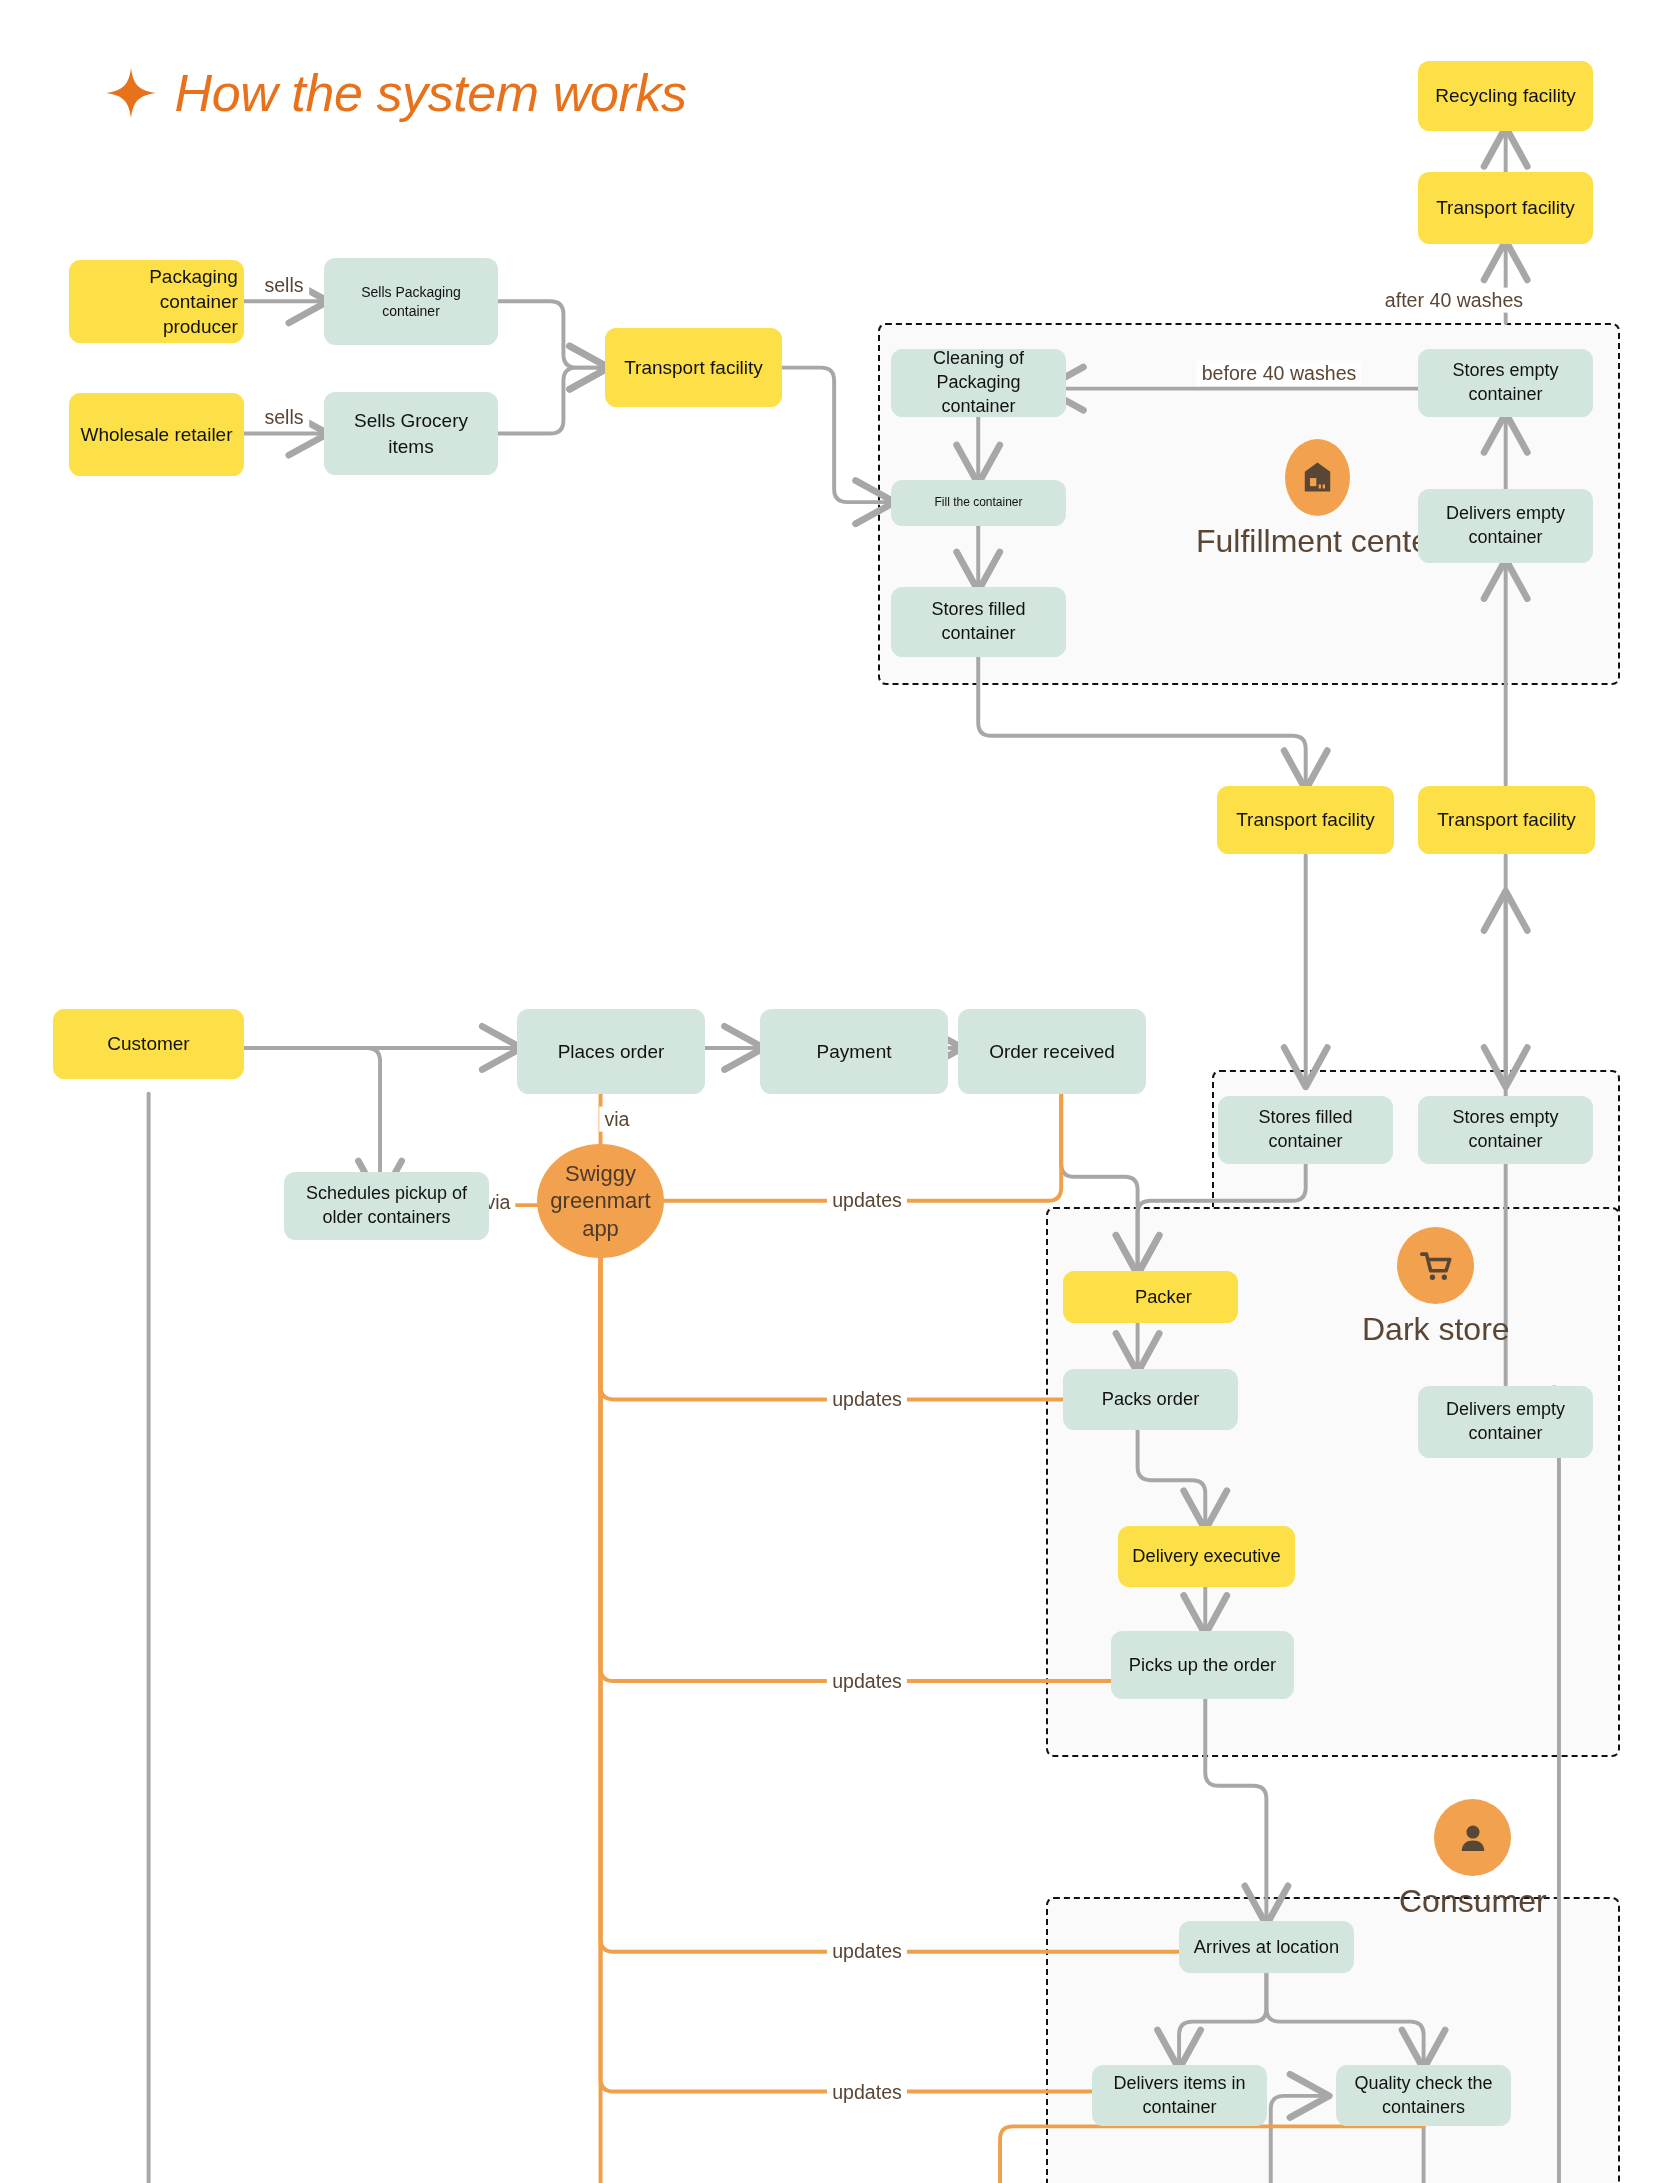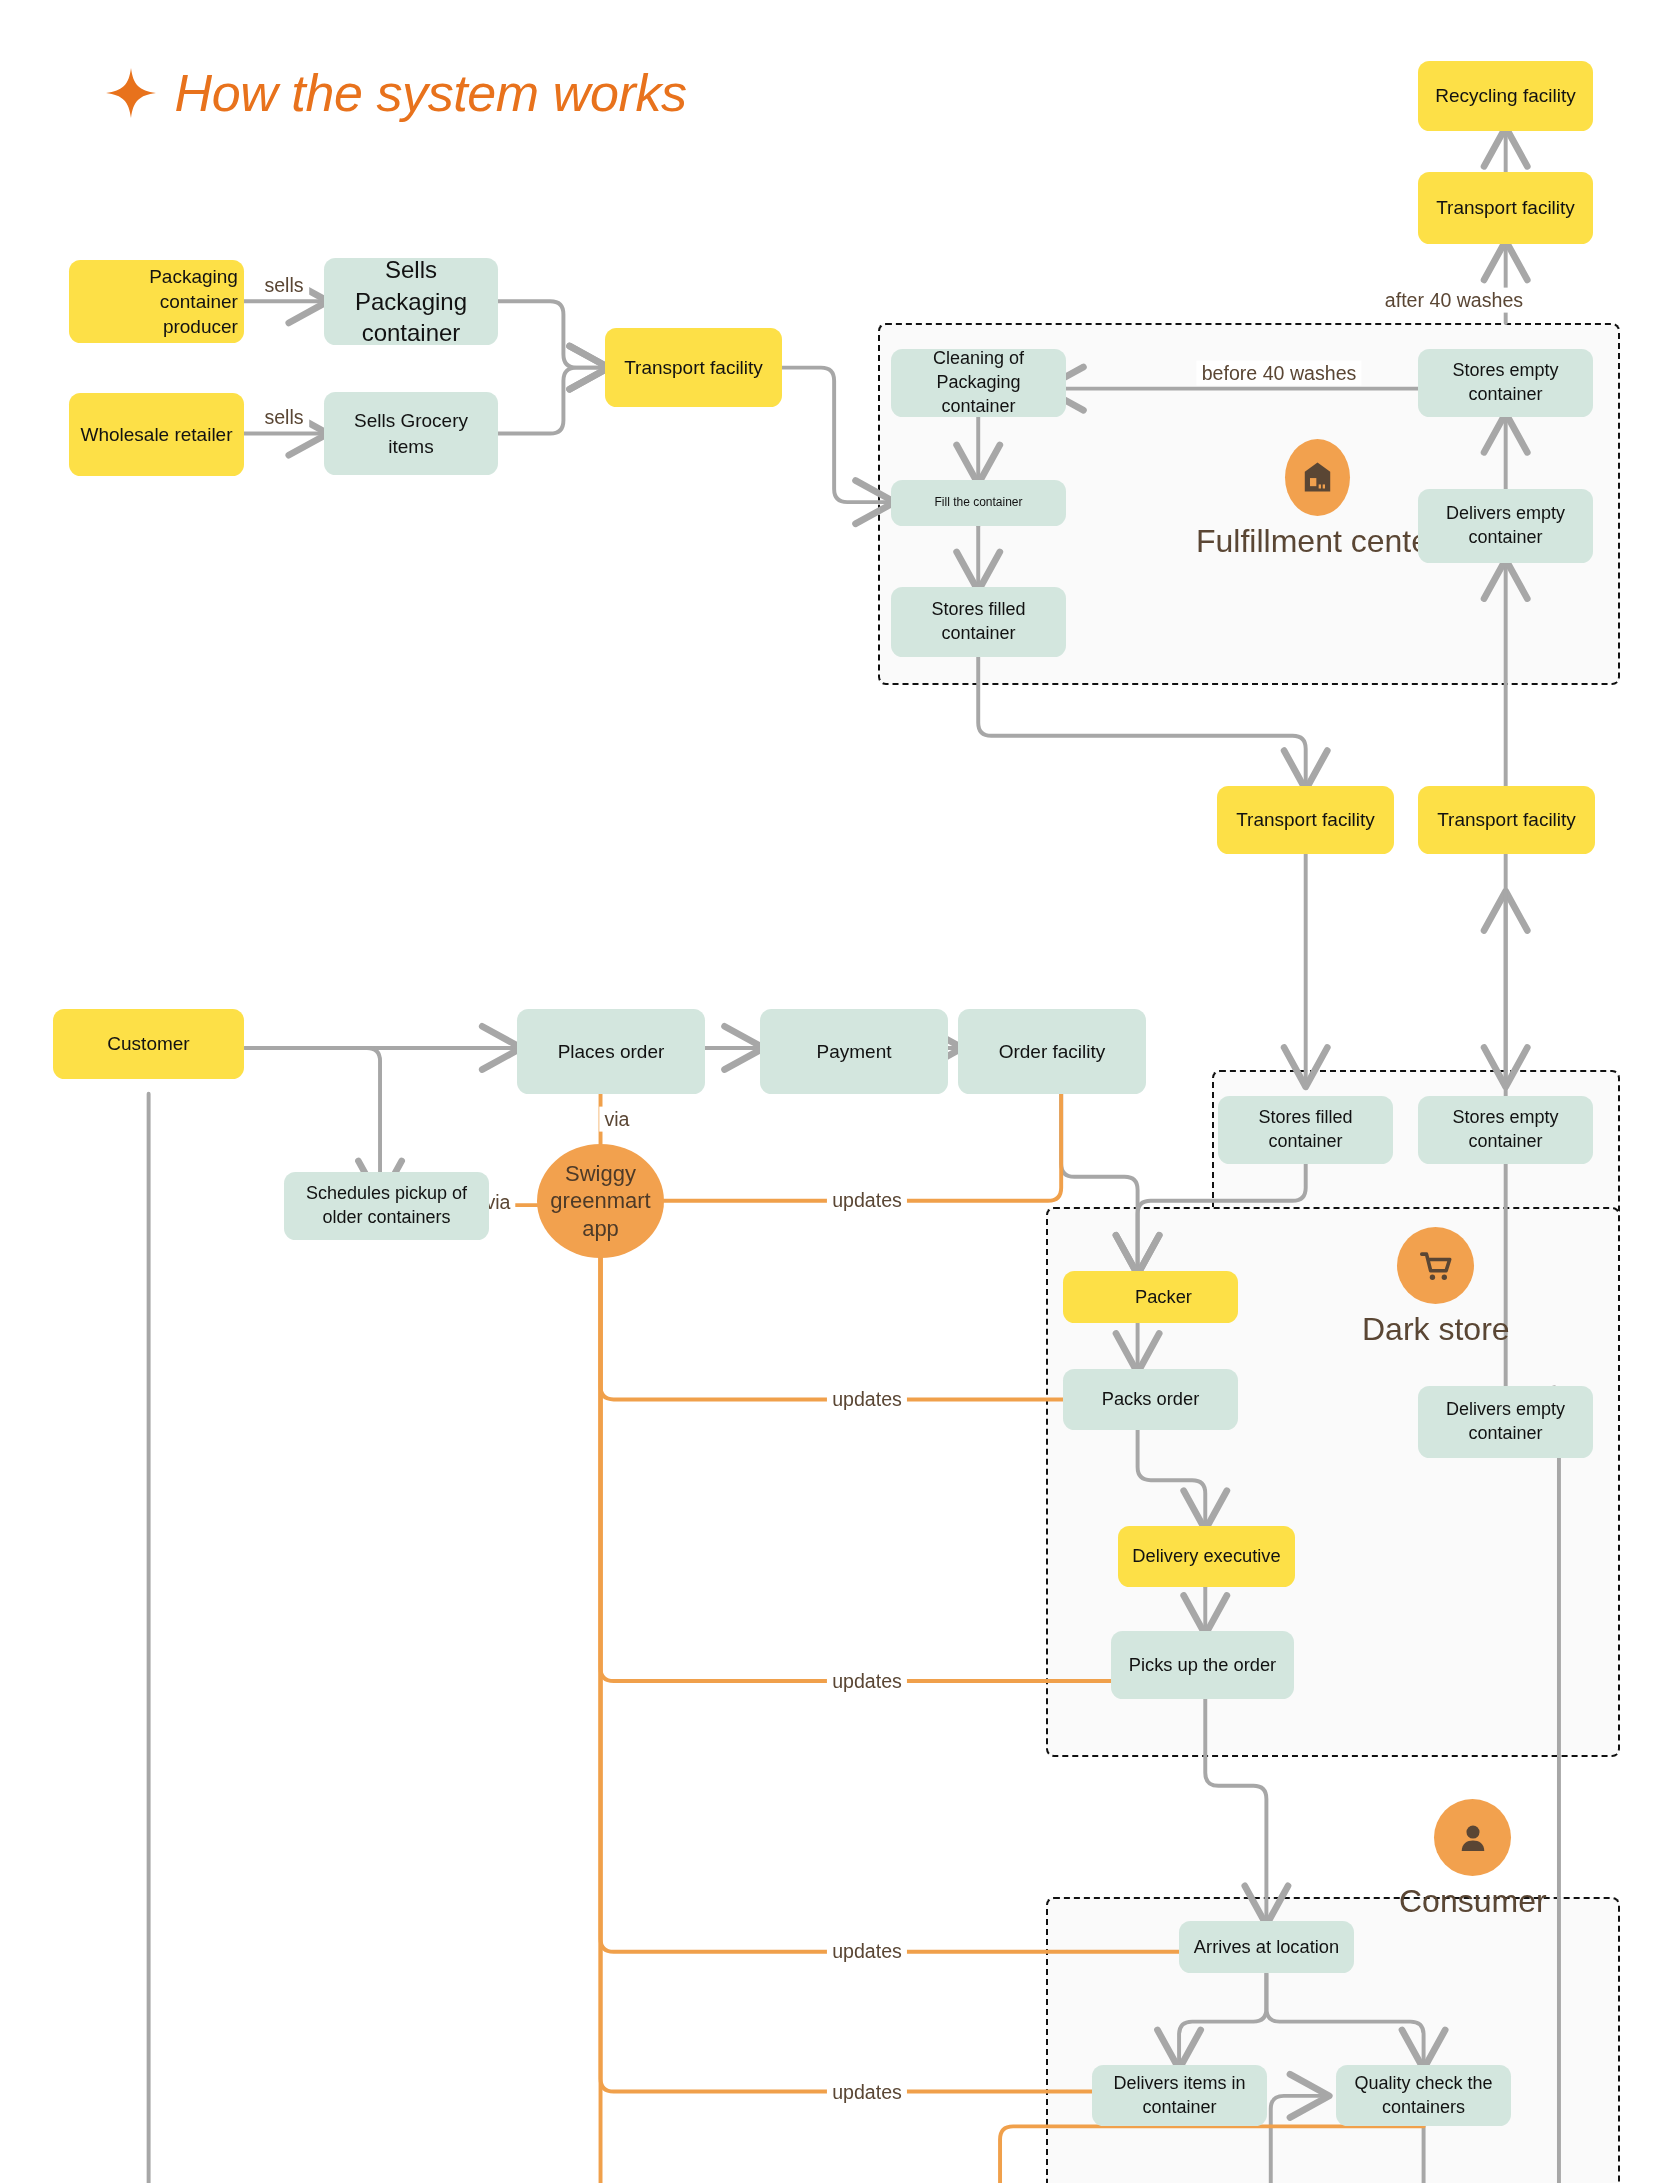--- a/index.html
+++ b/index.html
@@ -212,21 +212,21 @@
 
   <div class="node actor" style="left:69px;top:260px;width:175px;height:83px;font-size:19px;">
     <span style="white-space:pre-line;">Packaging container
 producer</span>
     </div>
 
   <div class="node actor" style="left:69px;top:393px;width:175px;height:83px;font-size:19px;">
     <span style="white-space:pre-line;">Wholesale retailer</span>
     </div>
 
-  <div class="node action" style="left:324px;top:258px;width:174px;height:87px;font-size:24px;">
+  <div class="node action" style="left:324px;top:258px;width:174px;height:87px;font-size:14px;">
     <span style="white-space:pre-line;">Sells Packaging
 container</span>
     </div>
 
   <div class="node action" style="left:324px;top:392px;width:174px;height:83px;font-size:19px;">
     <span style="white-space:pre-line;">Sells Grocery items</span>
     </div>
 
   <div class="node actor" style="left:605px;top:328px;width:177px;height:79px;font-size:19px;">
     <span style="white-space:pre-line;">Transport facility</span>
@@ -270,21 +270,21 @@
 
   <div class="node action" style="left:517px;top:1009px;width:188px;height:85px;font-size:19px;">
     <span style="white-space:pre-line;">Places order</span>
     </div>
 
   <div class="node action" style="left:760px;top:1009px;width:188px;height:85px;font-size:19px;">
     <span style="white-space:pre-line;">Payment</span>
     </div>
 
   <div class="node action" style="left:958px;top:1009px;width:188px;height:85px;font-size:19px;">
-    <span style="white-space:pre-line;">Order facility</span>
+    <span style="white-space:pre-line;">Order received</span>
     </div>
 
   <div class="node action" style="left:284px;top:1172px;width:205px;height:68px;font-size:18px;">
     <span style="white-space:pre-line;">Schedules pickup of
 older containers</span>
     </div>
 
   <div class="node action" style="left:1218px;top:1096px;width:175px;height:68px;font-size:18px;">
     <span style="white-space:pre-line;">Stores filled
 container</span>

